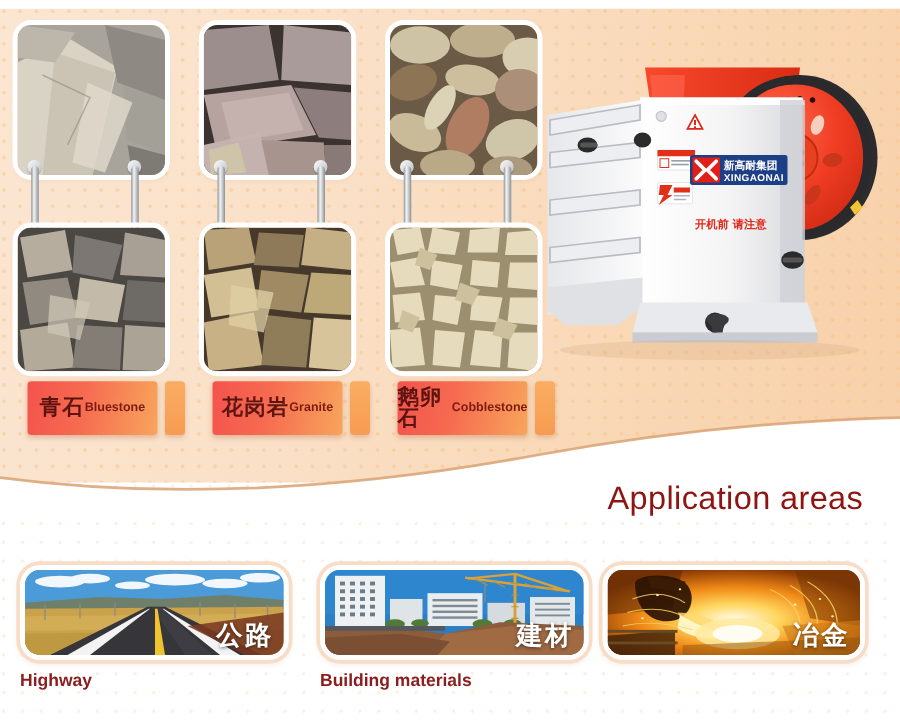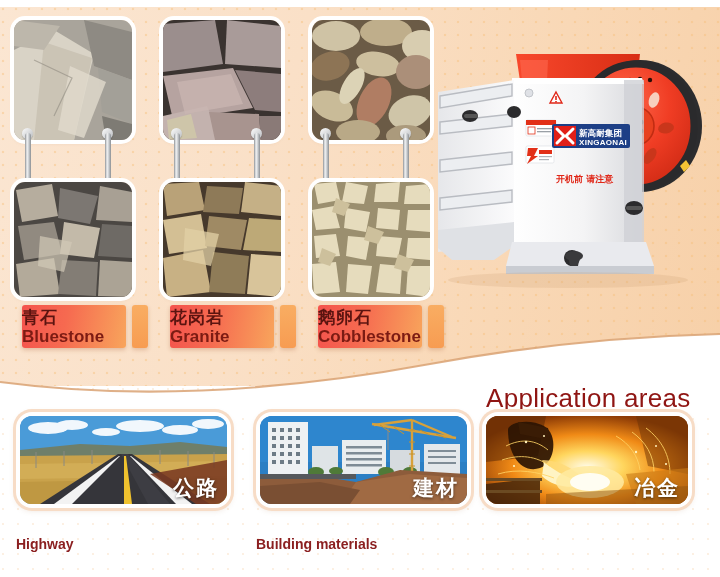--- a/index.html
+++ b/index.html
@@ -35,38 +35,38 @@
     background:linear-gradient(135deg,#fdfdfd,#b9bcc0);box-shadow:0 1px 1px rgba(0,0,0,.25);}
   .clip .bar{position:absolute;left:2.5px;top:5px;width:6px;height:54px;border-radius:3px;
     background:linear-gradient(90deg,#8e9296 0%,#f2f3f4 35%,#cfd2d5 60%,#8b8f93 100%);}
   .clip.l{left:8px;} .clip.r{left:88px;}
 
   
   .label-wrap{position:absolute;height:43px;}
   .label-main{position:absolute;left:0;top:0;height:43px;width:104px;
     background:linear-gradient(100deg,#f4534d 0%,#f66a50 42%,#f8a55c 100%);
     border-radius:3px;box-shadow:0 2px 4px rgba(170,90,50,.3);
-    display:flex;flex-direction:column;justify-content:center;line-height:1;}
+    display:flex;flex-direction:row;align-items:center;justify-content:center;line-height:1;}
   .label-tab{position:absolute;left:110px;top:0;height:43px;width:16px;border-radius:3px;
     background:linear-gradient(180deg,#f9ad62,#f79c52);box-shadow:0 2px 4px rgba(170,90,50,.28);}
   .lbl-cn{font-size:17px;font-weight:bold;color:#5b1410;letter-spacing:1px;margin-bottom:2px;}
-  .lbl-en{font-size:17px;font-weight:bold;color:#7c1b13;}
+  .lbl-en{font-size:10px;font-weight:bold;color:#7c1b13;}
 
   
   .machine{position:absolute;left:428px;top:30px;width:290px;height:262px;}
 
   
   .title-cn{position:absolute;left:500px;top:288px;font-size:25px;font-weight:bold;
     color:#8d130f;letter-spacing:2px;}
   .title-en{position:absolute;left:500px;top:316px;font-size:27px;font-weight:bold;
     color:#8d130f;letter-spacing:.5px;}
   .app-areas{position:absolute;left:486px;top:383px;font-size:26px;color:#8f1513;letter-spacing:.3px;}
 
   
-  .card{position:absolute;top:412px;width:215px;height:96px;border-radius:16px;
+  .card{position:absolute;top:452px;width:215px;height:76px;border-radius:16px;
     background:#fff;padding:4px;box-sizing:border-box;
     box-shadow:0 0 0 3px #f7dcc6, 0 2px 6px rgba(160,110,70,.22);}
   .card-img{position:relative;width:100%;height:100%;border-radius:12px;overflow:hidden;}
   .card-cn{position:absolute;right:8px;bottom:2px;font-size:21px;font-weight:bold;color:#fff;
     letter-spacing:2px;text-shadow:0 1px 3px rgba(0,0,0,.55);}
   .card-en{position:absolute;top:536px;width:215px;text-align:left;font-size:14px;
     font-weight:bold;color:#8b1f20;}
   .c1{left:16px;} .c2{left:256px;} .c3{left:482px;}
   .c3.card{width:210px;} .c3.card-en{width:210px;}
 

